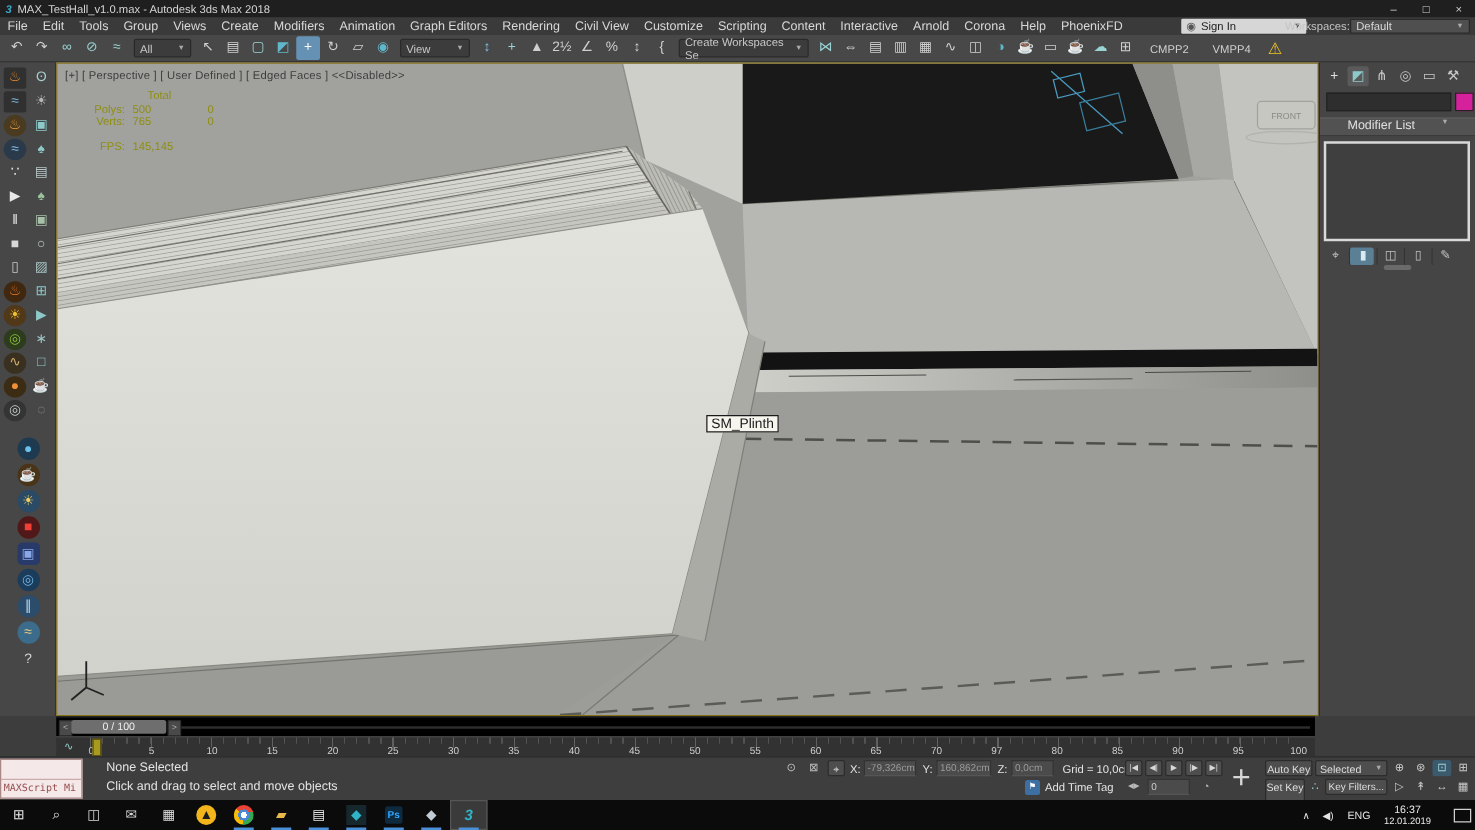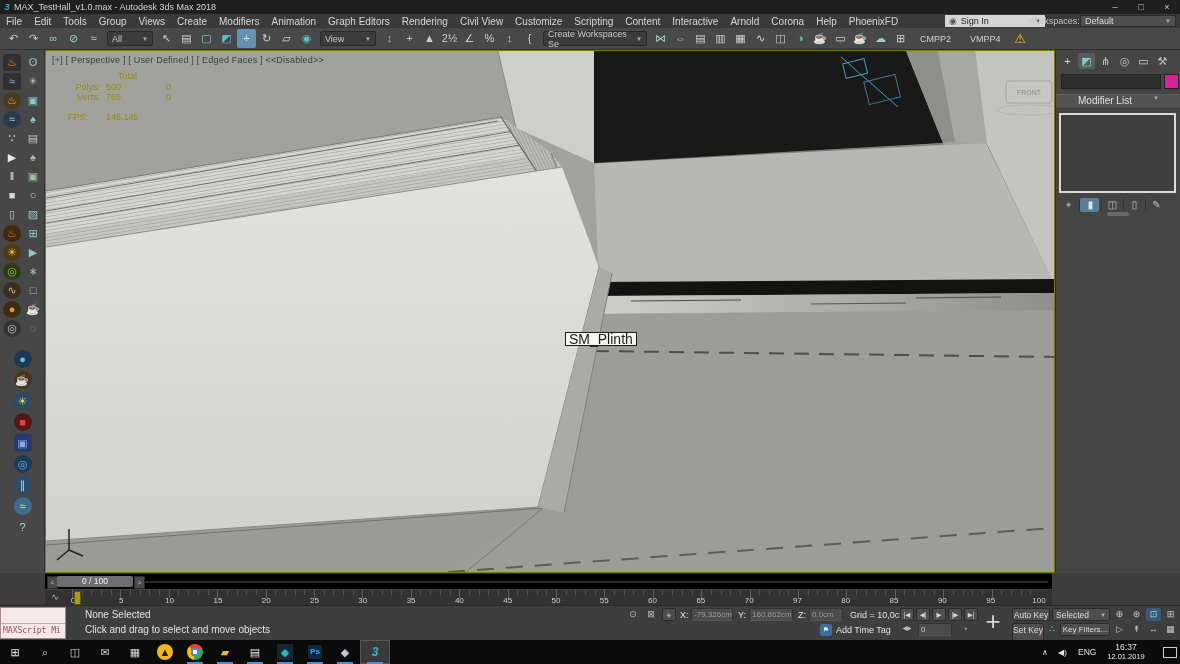--- a/index.html
+++ b/index.html
@@ -34,21 +34,21 @@
   .ltcol{position:absolute;display:flex;flex-direction:column;gap:2px;align-items:center}
   .lti{width:18px;height:17px;line-height:17px;text-align:center;font-size:11px;flex:0 0 auto}
   
   #viewport{position:absolute;left:45px;top:50px;width:1010px;height:523px;background:#a1a19e;
             border:1px solid #86711a;box-sizing:border-box}
   #vpsvg{position:absolute;left:0;top:0}
   #vplabel{position:absolute;left:6px;top:4px;font-size:9px;color:#3d3d3d;letter-spacing:.2px}
   #stats{position:absolute;left:10px;top:20px;width:190px;height:70px}
   .st{position:absolute;font-size:9px;color:#8f8f12;white-space:nowrap}
   #tooltip{position:absolute;left:519px;top:281px;height:12px;line-height:12px;background:#f6f6ef;
-           border:1px solid #1a1a1a;color:#1a1a1a;font-size:14px;padding:0 3px}
+           border:1px solid #1a1a1a;color:#1a1a1a;font-size:11px;padding:0 3px}
   
   #cmdpanel{position:absolute;left:1055px;top:50px;width:125px;height:523px;background:#454545;
             border-left:1px solid #2c2c2c;box-sizing:border-box}
   #cptabs{position:absolute;left:3px;top:3px;display:flex;gap:2px}
   .cpt{width:17px;height:16px;line-height:16px;text-align:center;font-size:11px;border-radius:2px}
   #objname{position:absolute;left:5px;top:24px;width:98px;height:13px;background:#2e2e2e;border:1px solid #222}
   #swatch{position:absolute;left:108px;top:24px;width:13px;height:13px;border:1px solid #222}
   #modlistbar{position:absolute;left:0;top:44px;width:125px;height:15px;background:#525252;
               border-top:1px solid #5e5e5e;border-bottom:1px solid #3a3a3a;box-sizing:border-box;
               display:flex;align-items:flex-start;font-size:10px;color:#e0e0e0;padding:0 22px}
@@ -316,21 +316,21 @@
   </svg>
   <div id="vplabel">[+] [ Perspective ] [ User Defined ] [ Edged Faces ]   &lt;&lt;Disabled&gt;&gt;</div>
   <div id="stats">
     <span class="st" style="left:62px;top:0">Total</span>
     <span class="st" style="left:0;top:11px;width:44px;text-align:right">Polys:</span>
     <span class="st" style="left:50px;top:11px">500</span>
     <span class="st" style="left:110px;top:11px">0</span>
     <span class="st" style="left:0;top:21px;width:44px;text-align:right">Verts:</span>
     <span class="st" style="left:50px;top:21px">765</span>
     <span class="st" style="left:110px;top:21px">0</span>
-    <span class="st" style="left:0;top:41px;width:44px;text-align:center">FPS:</span>
+    <span class="st" style="left:0;top:41px;width:44px;text-align:right">FPS:</span>
     <span class="st" style="left:50px;top:41px">145,145</span>
   </div>
   <div id="tooltip">SM_Plinth</div>
 </div>
 
 <div id="cmdpanel">
   <div id="cptabs">
 
   <span class="cpt" style="color: rgb(224, 224, 224);">+</span>
       <span class="cpt" style="color: rgb(142, 201, 201); background-color: rgb(90, 90, 90);">◩</span>

